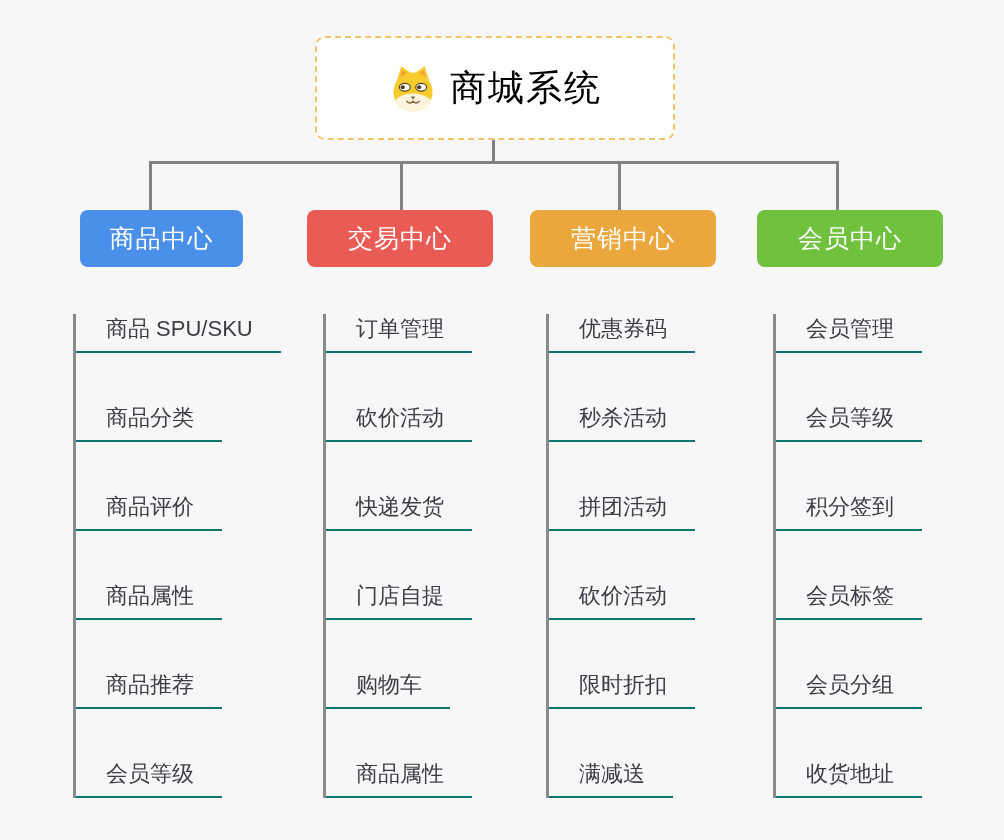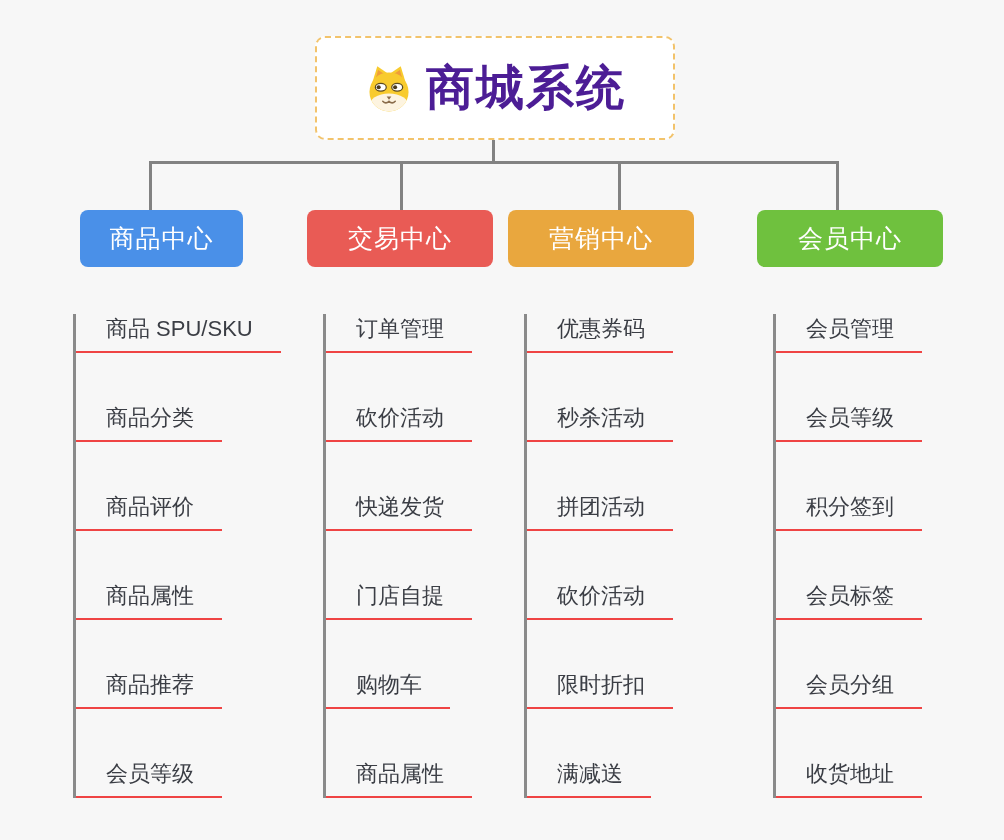--- a/index.html
+++ b/index.html
@@ -10,47 +10,47 @@
   }
   .canvas{position:absolute;inset:0;}
 
   
   .root-node{
     position:absolute;left:315px;top:36px;width:360px;height:104px;
     background:#ffffff;border:2px dashed #f2c36b;border-radius:10px;
     box-sizing:border-box;display:flex;align-items:center;justify-content:center;gap:12px;
   }
   .root-title{
-    font-size:48px;font-weight:bold;color:#4c1d95;letter-spacing:2px;white-space:nowrap;
+    font-size:36px;font-weight:normal;color:#000000;letter-spacing:2px;white-space:nowrap;
   }
   .dog-icon{width:50px;height:50px;display:inline-block;}
 
   
   .line{position:absolute;background:#828282;}
   .root-stem{left:492px;top:140px;width:3px;height:23px;}
   .hbar{left:149px;top:161px;width:690px;height:3px;}
   .drop{top:161px;width:3px;height:49px;}
   .drop-1{left:149px;} .drop-2{left:400px;} .drop-3{left:618px;} .drop-4{left:836px;}
 
   
   .branch{position:absolute;top:210px;width:186px;}
   .branch-header{
     height:57px;border-radius:8px;display:flex;align-items:center;justify-content:center;
     color:#ffffff;font-size:25px;letter-spacing:1px;white-space:nowrap;
   }
-  .branch-1{left:57px;}  .branch-2{left:307px;}  .branch-3{left:508px;}  .branch-4{left:757px;}
+  .branch-1{left:57px;}  .branch-2{left:307px;}  .branch-3{left:530px;}  .branch-4{left:757px;}
 
   .children{
     margin-left:16px;border-left:3px solid #8a8a8a;
   }
   .child{
     width:fit-content;white-space:nowrap;
     font-size:22px;line-height:30px;color:#3b3e45;
     padding:0 28px 7px 30px;
-    border-bottom:2px solid #ef4444;
+    border-bottom:2px solid #0f766e;
     margin-top:50px;
   }
   .child:first-child{margin-top:47px;}
 </style>
 </head>
 <body>
 
 <div class="canvas">
 
   <div class="root-node">

